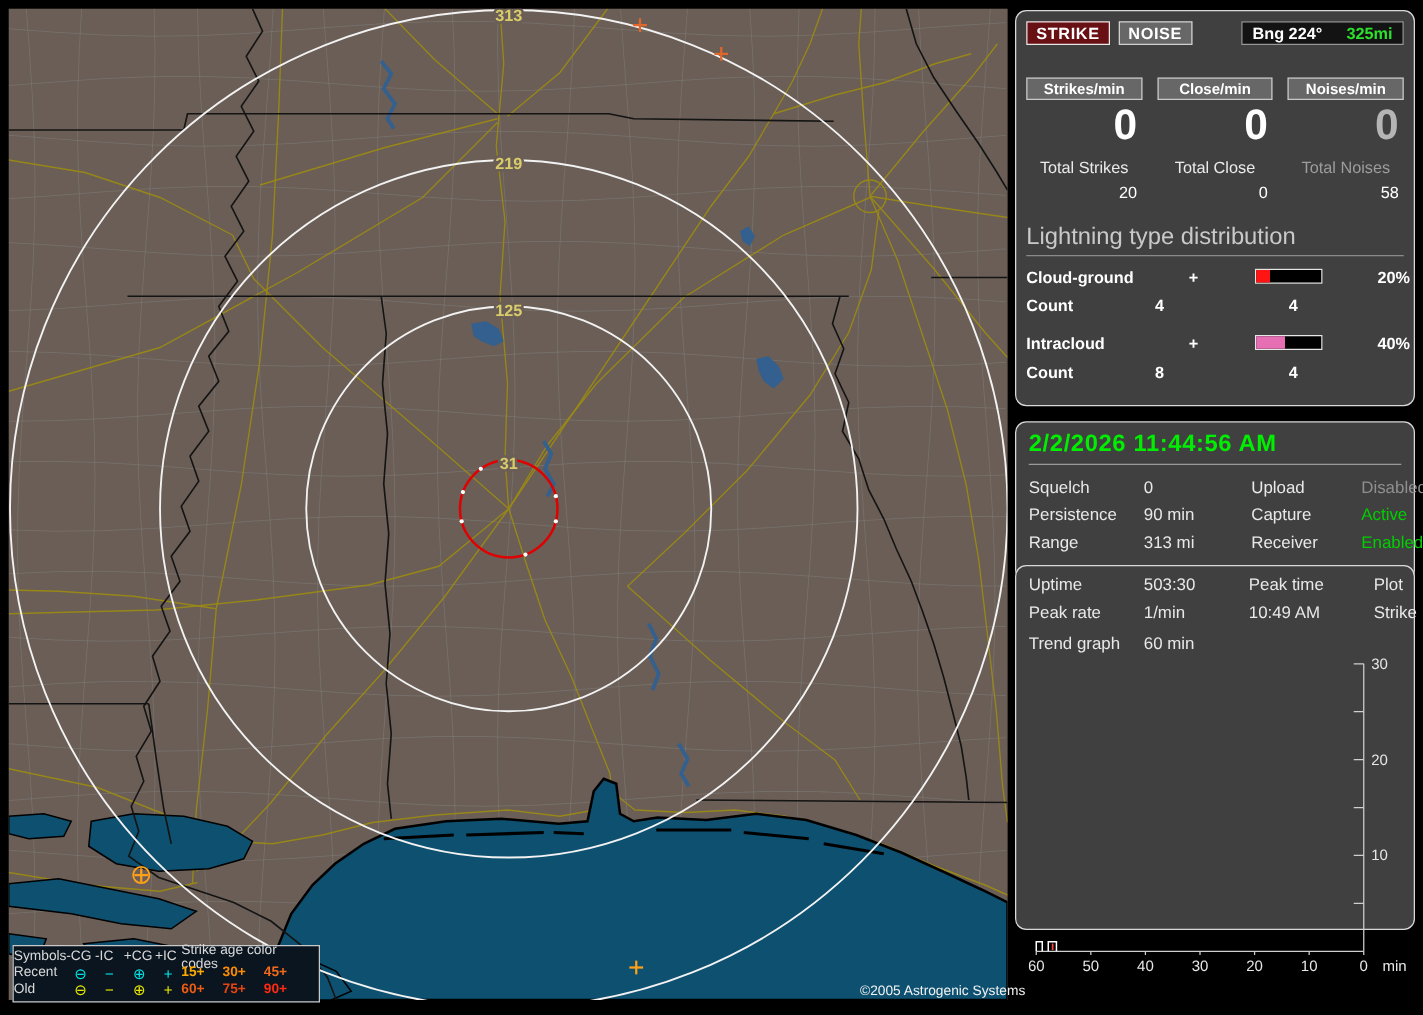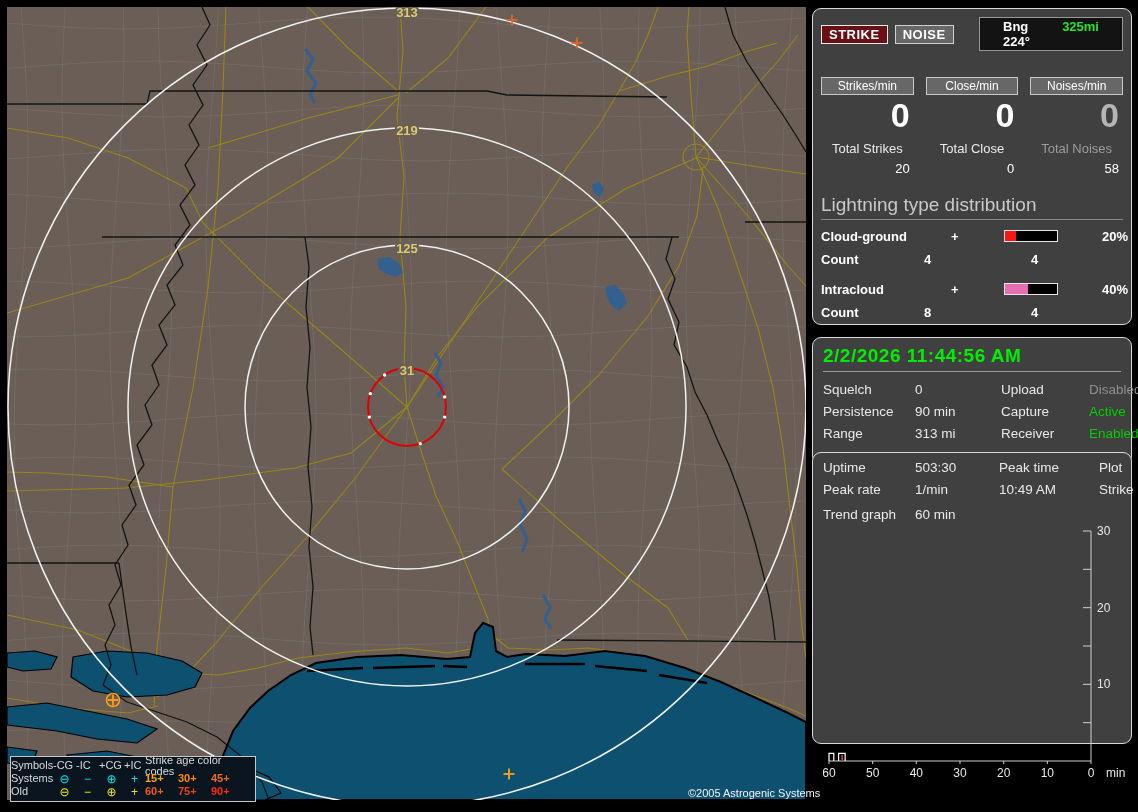--- a/index.html
+++ b/index.html
@@ -21,27 +21,27 @@
   
   .panel{position:absolute;left:812px;width:320px;background:#404040;border:1px solid #d9d9d9;
     border-radius:9px;color:#e8e8e8;}
   #panel1{top:8px;height:317px;padding:8px 8px;}
   #panel2{top:337px;height:128px;padding:7px 10px;}
   #panel3{top:452px;height:292px;padding:7px 10px 4px 10px;}
   .toprow{display:flex;align-items:center;}
   .btn{font-size:13px;font-weight:bold;color:#fff;padding:1px 7px;letter-spacing:.5px;}
   #strike-btn{background:#681014;border:1px solid #e8e8e8;}
   #noise-btn{background:#676767;border:1px solid #d0d0d0;margin-left:7px;}
-  #bng-box{margin-left:auto;background:#131313;border:1px solid #979797;padding:1px 23px;
-    display:flex;gap:14px;font-size:13px;font-weight:bold;width:144px;}
+  #bng-box{margin-left:auto;background:#131313;border:1px solid #979797;padding:1px 8px;
+    display:flex;gap:14px;font-size:13px;font-weight:bold;width:130px;}
   #bng-box .brg{color:#fff;}
   #bng-box .rng{color:#2ee02e;margin-left:auto;}
   .counters{display:grid;grid-template-columns:1fr 1fr 1fr;gap:12px;margin-top:26px;}
   .chip{display:block;width:100%;text-align:center;font-size:12px;color:#fff;background:#676767;
-    border:1px solid #c8c8c8;padding:1px 0;}
+    border:1px solid #c8c8c8;padding:1px 0;font-weight:bold;}
   .bigzero{font-size:34px;font-weight:bold;color:#fff;text-align:right;padding-right:4px;
     line-height:1.05;margin-top:3px;}
   .tlabel{font-size:13px;text-align:center;margin-top:7px;color:#eaeaea;}
   .tvalue{font-size:13px;text-align:right;padding-right:4px;margin-top:5px;color:#fff;}
   .dim1{color:#b5b5b5!important;}
   .dim2{color:#9c9c9c!important;}
   .dist{margin-top:18px;}
   .dist-title{font-size:19px;color:#c9c9c9;border-bottom:1px solid #8a8a8a;padding-bottom:3px;}
   .drow{display:grid;grid-template-columns:90px 13px 54px 40px 13px 54px 38px;align-items:center;
     margin-top:9px;font-size:13px;font-weight:bold;color:#fff;gap:40px;}
@@ -194,21 +194,21 @@
 <div id="copyright">©2005 Astrogenic Systems</div>
 
 <div id="legend">
   <div class="hdr">Symbols</div>
   <div class="hdr">-CG</div>
   <div class="hdr">-IC</div>
   <div class="hdr">+CG</div>
   <div class="hdr">+IC</div>
   <div class="hdr span3">Strike age color codes</div>
 
-  <div>Systems</div>
+  <div>Recent</div>
   <div class="sym" style="color: rgb(0, 230, 230);">⊖</div>
   <div class="sym" style="color: rgb(0, 230, 230);">−</div>
   <div class="sym" style="color: rgb(0, 230, 230);">⊕</div>
   <div class="sym" style="color: rgb(0, 230, 230);">+</div>
   <div class="age" style="color: rgb(255, 170, 0);">15+</div>
   <div class="age" style="color: rgb(255, 140, 0);">30+</div>
   <div class="age" style="color: rgb(242, 105, 28);">45+</div>
 
   <div>Old</div>
   <div class="sym" style="color: rgb(232, 232, 0);">⊖</div>

